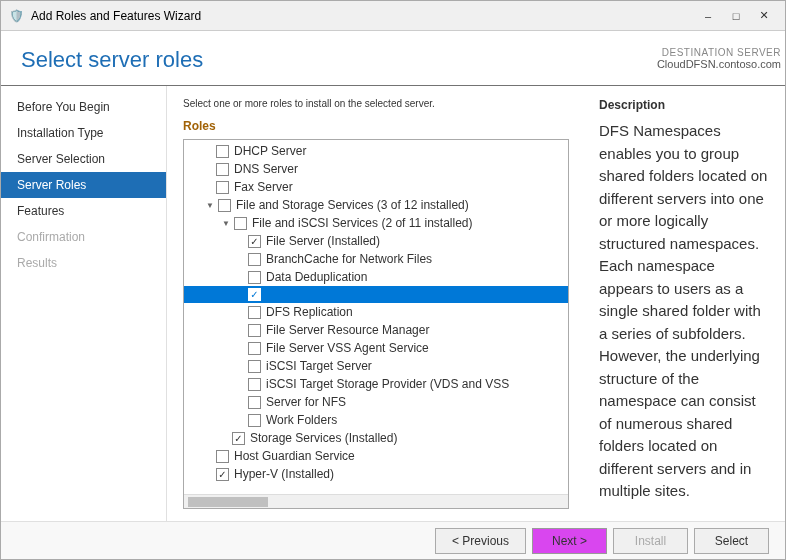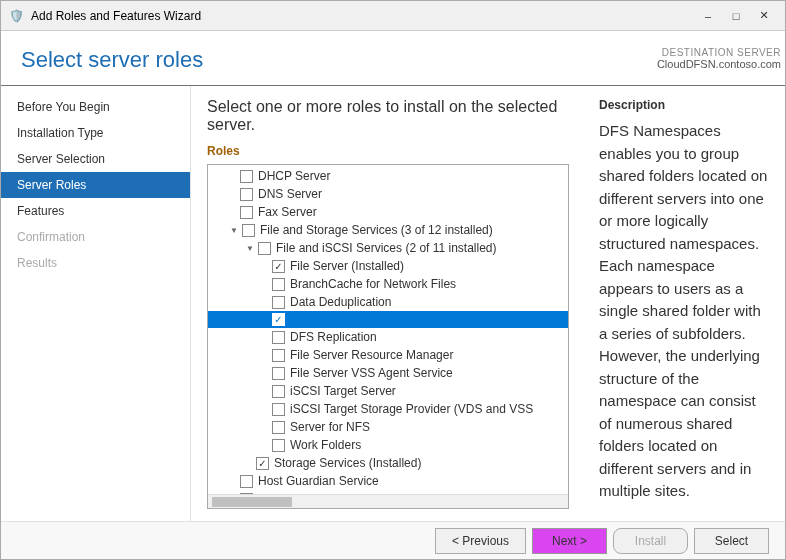--- a/index.html
+++ b/index.html
@@ -85,21 +85,21 @@
       letter-spacing: 0.5px;
     }
     
     .main {
       display: flex;
       flex: 1;
       overflow: hidden;
     }
     
     .sidebar {
-      width: 190px;
+      width: 166px;
       background: #fff;
       border-right: 1px solid #e0e0e0;
       padding: 8px 0;
       flex-shrink: 0;
     }
     .sidebar-item {
       padding: 6px 16px;
       font-size: 12px;
       color: #333;
       cursor: pointer;
@@ -114,21 +114,21 @@
     }
     
     .content {
       flex: 1;
       padding: 12px 16px;
       overflow: hidden;
       display: flex;
       flex-direction: column;
     }
     .content-desc {
-      font-size: 16px;
+      font-size: 10px;
       color: #333;
       margin-bottom: 10px;
     }
     .roles-label {
       font-size: 12px;
       font-weight: 600;
       color: #a16207;
       margin-bottom: 6px;
     }
     
@@ -243,21 +243,20 @@
       min-width: 75px;
       text-align: center;
     }
     .footer-btn.primary {
       background: #d946ef;
       border-color: #999;
     }
     .footer-btn:disabled {
       color: #aaa;
       cursor: default;
-      border-radius: 8px;
     }
   </style>
 </head>
 <body>
 
 <div class="window">
 
   <div class="titlebar">
     <div class="titlebar-icon">🛡️</div>
     <span class="titlebar-title">Add Roles and Features Wizard</span>

